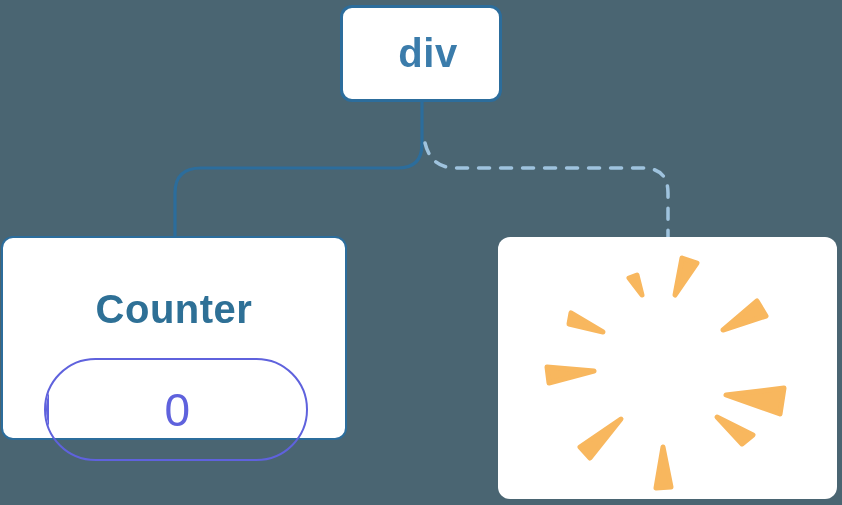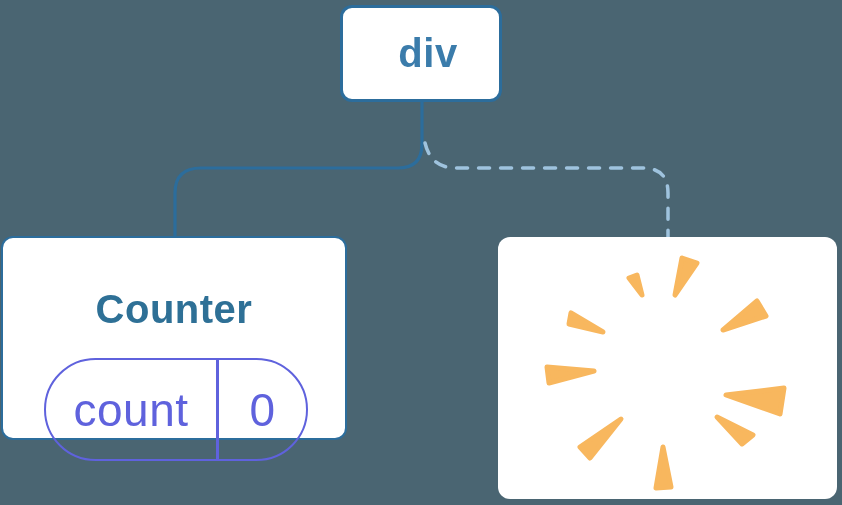--- a/index.html
+++ b/index.html
@@ -77,21 +77,20 @@
     <path class="connector-dashed" d="M425 143 Q431 168 456 168 L643 168 Q668 168 668 193 L668 239"></path>
   </svg>
 
   <div class="node node-div">
     <span class="root-label">div</span>
   </div>
 
   <div class="node node-counter">
     <div class="counter-title">Counter</div>
     <div class="state-pill">
-      <div class="state-key">count</div>
       <div class="state-divider"></div>
       <div class="state-value">0</div>
     </div>
   </div>
 
   <div class="node node-removed">
     <svg class="poof" viewBox="0 0 339 262" xmlns="http://www.w3.org/2000/svg" aria-hidden="true">
       <polygon points="131,41 139,38 144,58"></polygon>
       <polygon points="184,21 199,26 177,58"></polygon>
       <polygon points="225,93 259,64 268,79"></polygon>

